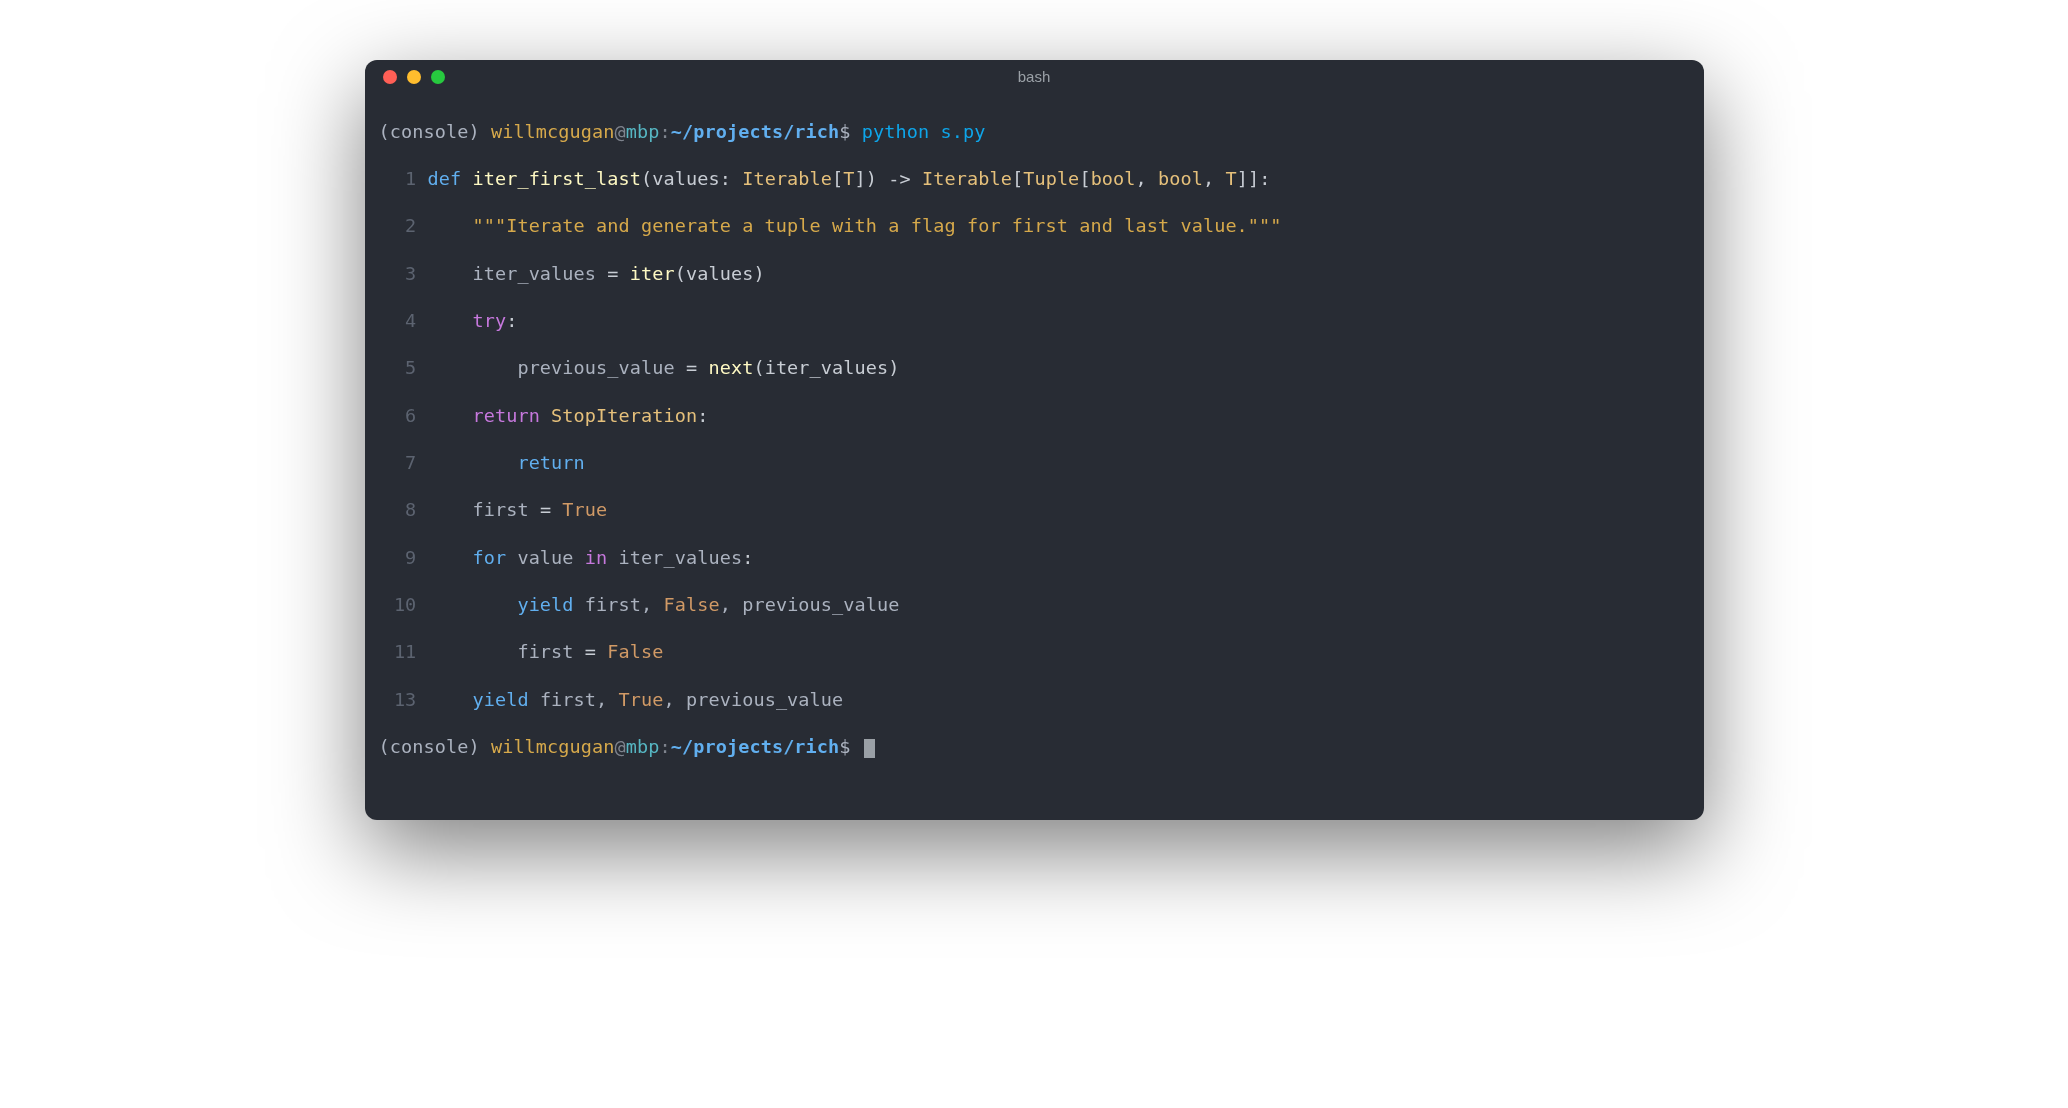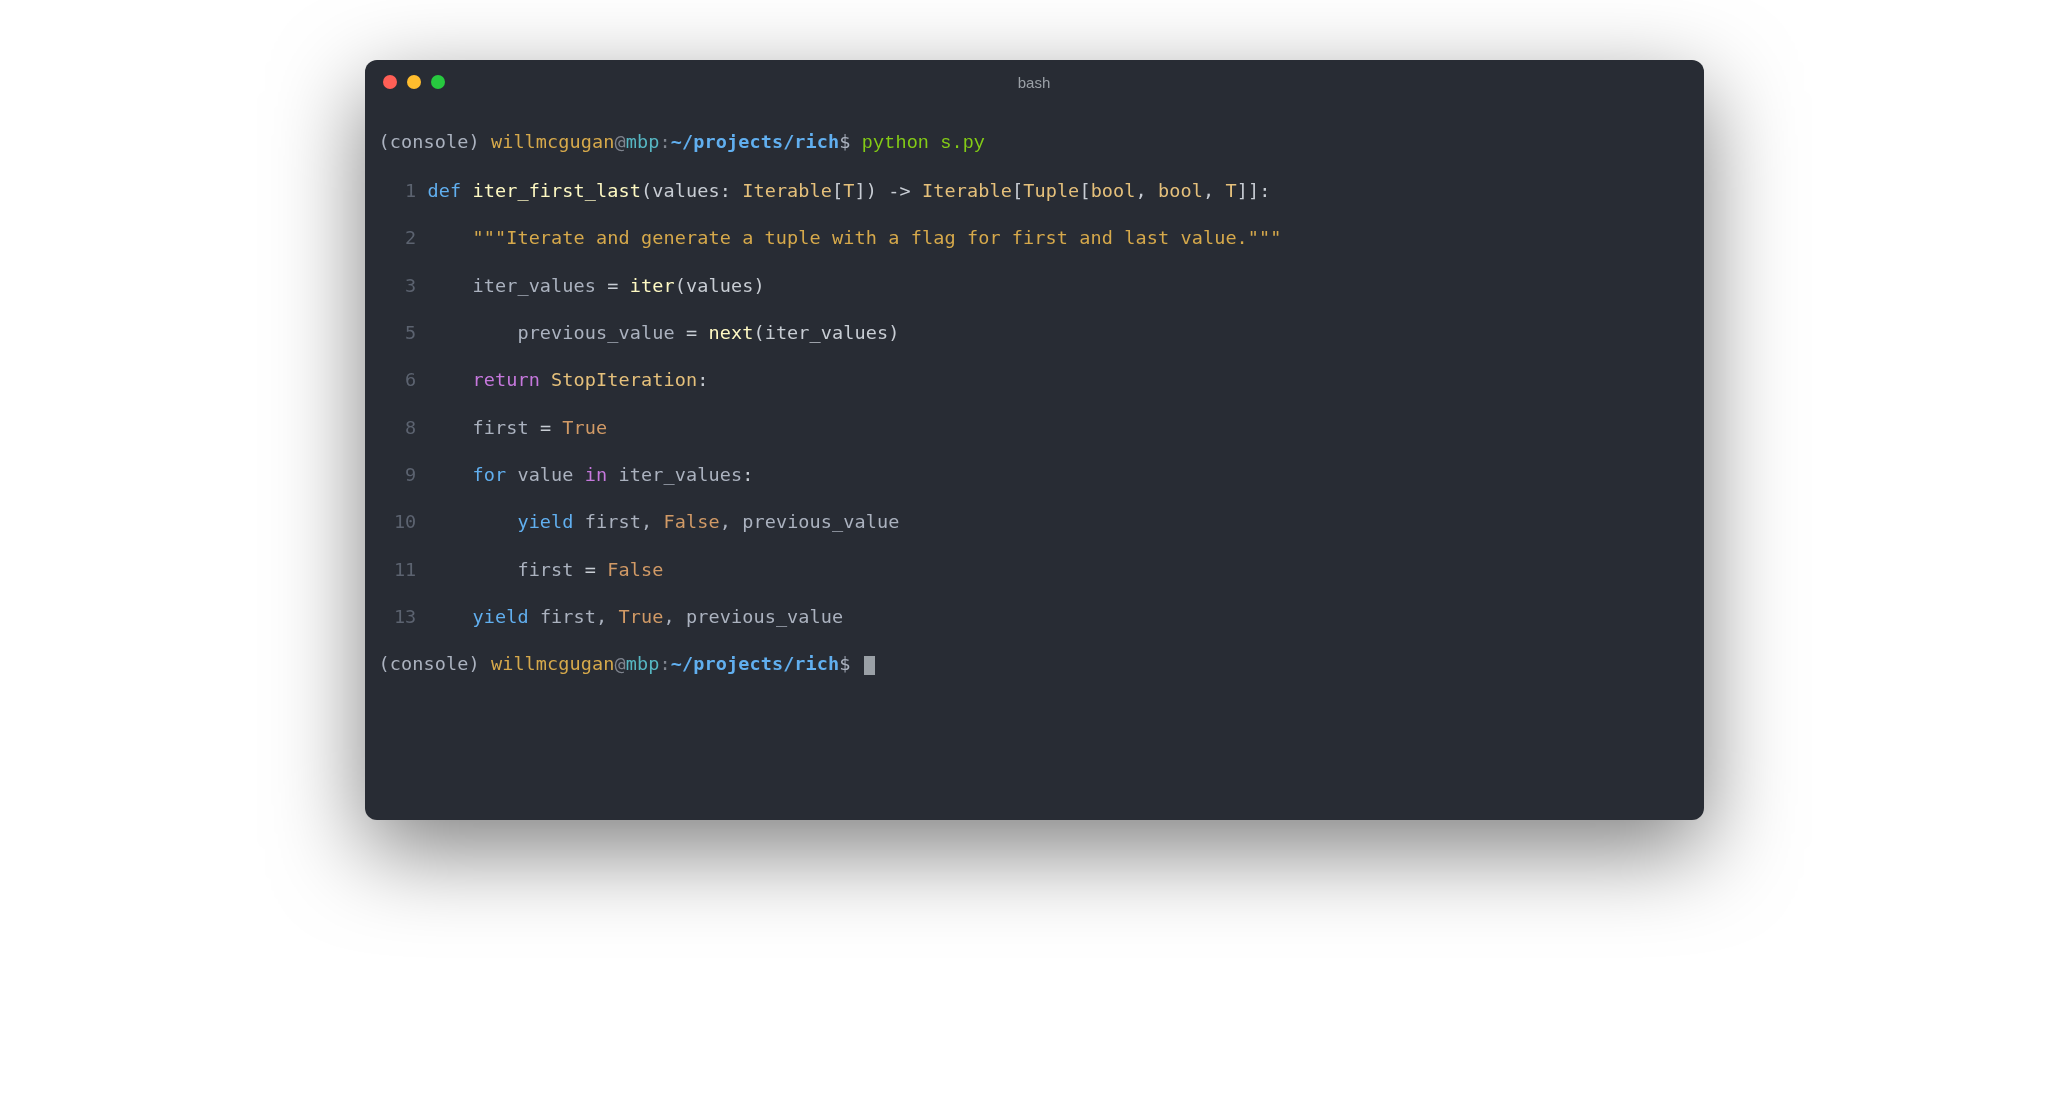--- a/index.html
+++ b/index.html
@@ -38,21 +38,21 @@
       letter-spacing: 0.1px;
     }
     .line { display: block; }
     .ln { color: #5c6370; display: inline-block; width: 3.4ch; text-align: right; margin-right: 1ch; }
     .env { color: #abb2bf; }
     .user { color: #d6a94b; }
     .host { color: #56b6c2; margin-top: 20px; }
     .at { color: #7f848e; }
     .path { color: #61afef; font-weight: 600; }
     .dollar { color: #abb2bf; }
-    .cmd { color: #84cc16; font-family: Liberation Mono, monospace; }
+    .cmd { color: #0ea5e9; }
     .kw { color: #61afef; }
     .kw2 { color: #c678dd; }
     .fn { color: #fef9c3; }
     .str { color: #d6a94b; }
     .type { color: #e5c07b; text-align: right; }
     .name { color: #abb2bf; }
     .op { color: #c8cdd4; }
     .punc { color: #c8cdd4; }
     .const { color: #d19a66; text-align: right; }
     .cursor {
@@ -72,22 +72,24 @@
       <div class="dot green"></div>
     </div>
     <div class="title">bash</div>
   </div>
 
   <div class="terminal">
 <span class="line"><span class="env">(console)</span> <span class="user">willmcgugan</span><span class="at">@</span><span class="host">mbp</span><span class="at">:</span><span class="path">~/projects/rich</span><span class="dollar">$</span> <span class="cmd">python s.py</span></span>
 <span class="line"><span class="ln">1</span><span class="kw">def </span><span class="fn">iter_first_last</span><span class="punc">(values: </span><span class="type">Iterable</span><span class="punc">[</span><span class="type">T</span><span class="punc">]) </span><span class="op">-&gt; </span><span class="type">Iterable</span><span class="punc">[</span><span class="type">Tuple</span><span class="punc">[</span><span class="type">bool</span><span class="punc">, </span><span class="type">bool</span><span class="punc">, </span><span class="type">T</span><span class="punc">]]:</span></span>
 <span class="line"><span class="ln">2</span><span>    </span><span class="str">"""Iterate and generate a tuple with a flag for first and last value."""</span></span>
 <span class="line"><span class="ln">3</span><span>    </span><span class="name">iter_values </span><span class="op">= </span><span class="fn">iter</span><span class="punc">(values)</span></span>
+<span class="line"><span class="ln">4</span><span>    </span><span class="kw2">try</span><span class="punc">:</span></span>
 <span class="line"><span class="ln">5</span><span>        </span><span class="name">previous_value </span><span class="op">= </span><span class="fn">next</span><span class="punc">(iter_values)</span></span>
 <span class="line"><span class="ln">6</span><span>    </span><span class="kw2">return </span><span class="type">StopIteration</span><span class="punc">:</span></span>
+<span class="line"><span class="ln">7</span><span>        </span><span class="kw">return</span></span>
 <span class="line"><span class="ln">8</span><span>    </span><span class="name">first </span><span class="op">= </span><span class="const">True</span></span>
 <span class="line"><span class="ln">9</span><span>    </span><span class="kw">for </span><span class="name">value </span><span class="kw2">in </span><span class="name">iter_values</span><span class="punc">:</span></span>
 <span class="line"><span class="ln">10</span><span>        </span><span class="kw">yield </span><span class="name">first, </span><span class="const">False</span><span class="name">, previous_value</span></span>
 <span class="line"><span class="ln">11</span><span>        </span><span class="name">first </span><span class="op">= </span><span class="const">False</span></span>
 <span class="line"><span class="ln">13</span><span>    </span><span class="kw">yield </span><span class="name">first, </span><span class="const">True</span><span class="name">, previous_value</span></span>
 <span class="line"><span class="env">(console)</span> <span class="user">willmcgugan</span><span class="at">@</span><span class="host">mbp</span><span class="at">:</span><span class="path">~/projects/rich</span><span class="dollar">$</span> <span class="cursor"></span></span>
   </div>
 </div>
 
 </body></html>

